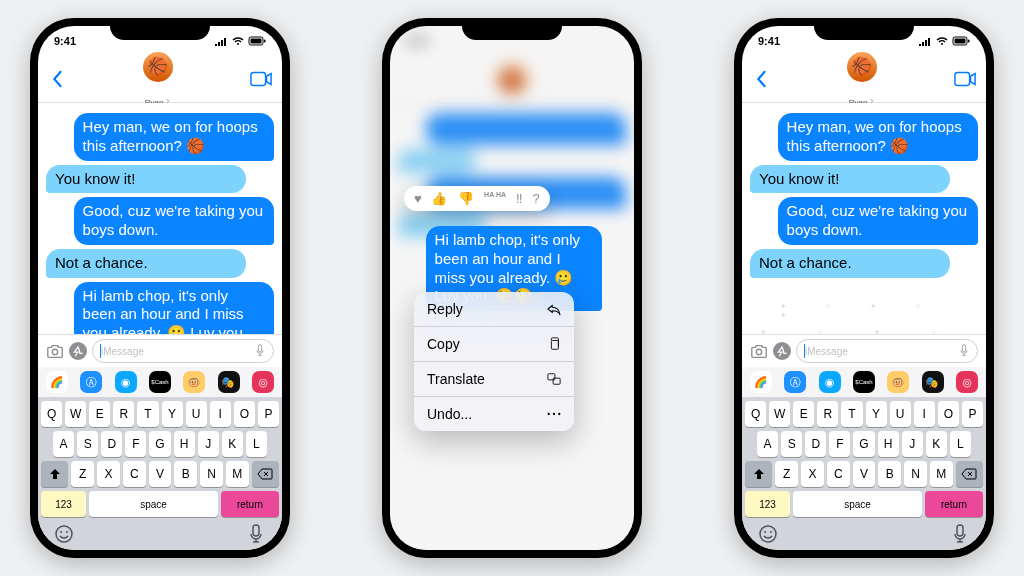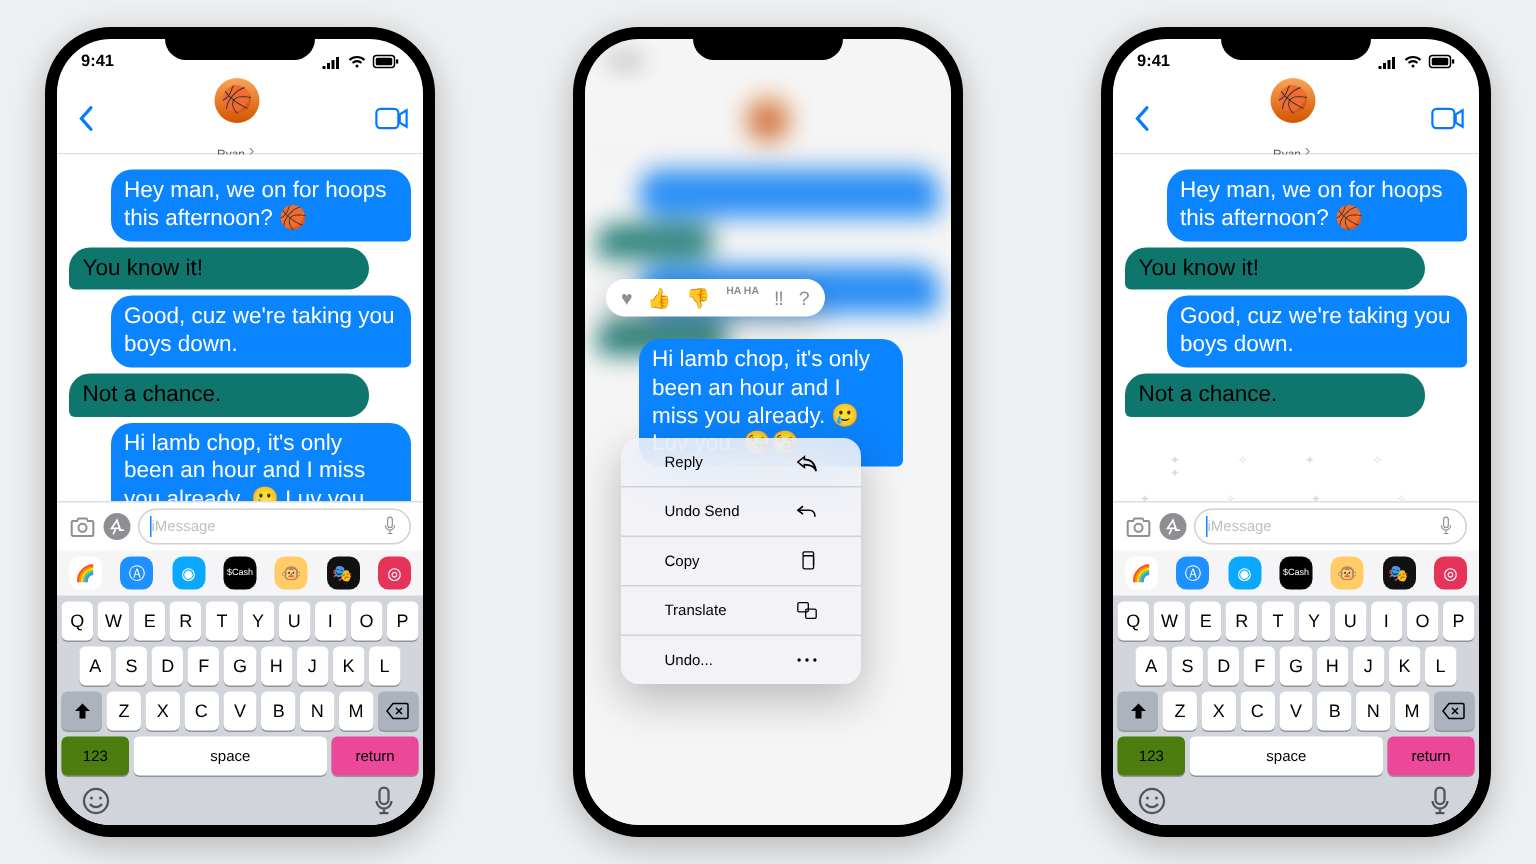--- a/index.html
+++ b/index.html
@@ -11,46 +11,46 @@
   .sb-right{display:flex;gap:3px;align-items:center}
   .chathdr{height:46px;display:flex;align-items:center;justify-content:space-between;padding:0 10px;border-bottom:.5px solid #ddd}
   .back{width:18px;height:18px;color:#007aff}
   .camera{width:22px;height:16px;color:#007aff}
   .contact{display:flex;flex-direction:column;align-items:center}
   .avatar{width:30px;height:30px;border-radius:50%;background:linear-gradient(#f9a55a,#d35400);display:flex;align-items:center;justify-content:center;font-size:17px}
   .cname{font-size:8px;color:#555;margin-top:16px;display:flex;align-items:flex-start;gap:2px}
   .msgs{flex:1;padding:6px 8px;overflow:hidden;background:#fff}
   .bubble{max-width:80%;padding:5px 9px;border-radius:14px;font-size:15px;line-height:1.25;margin:4px 0;word-wrap:break-word}
   .sent{background:#0b84ff;color:#fff;margin-left:auto;border-bottom-right-radius:4px}
-  .recv{background:#0f766e;color:#000;margin-right:auto;border-bottom-left-radius:4px}
+  .recv{background:#7dd3fc;color:#000;margin-right:auto;border-bottom-left-radius:4px}
   .deliv{text-align:right;font-size:7px;color:#888;margin:1px 2px 2px}
   .inputbar{display:flex;align-items:center;gap:5px;padding:4px 8px;border-top:.5px solid #ddd;background:#fff}
   .iicon{width:18px;height:18px;color:#8e8e93;display:flex;align-items:center;justify-content:center;border-radius:50%}
   .msginput{flex:1;border:1px solid #d0d0d5;border-radius:14px;height:22px;display:flex;align-items:center;padding:0 8px;font-size:10px;color:#c0c0c5;position:relative;justify-content:space-between}
   .msginput::before{content:"";width:1px;height:14px;background:#0b84ff;position:absolute;left:7px}
   .appstrip{display:flex;gap:6px;padding:4px 8px;background:#f5f5f7;justify-content:space-between}
   .appdot{width:22px;height:22px;border-radius:7px;display:flex;align-items:center;justify-content:center;font-size:11px;color:#fff}
   .kb{background:#d1d4da;padding:4px 3px 3px;display:flex;flex-direction:column;gap:4px}
   .krow{display:flex;gap:3px;justify-content:center}
   .key{background:#fff;border-radius:4px;height:26px;flex:1;display:flex;align-items:center;justify-content:center;font-size:12px;box-shadow:0 1px 0 rgba(0,0,0,.3)}
   .key.fn{background:#adb3bd;flex:1.2}
   .key.space{flex:4;font-size:10px}
   .key.ret{flex:1.8;font-size:10px;background:#ec4899}
-  .key.num{flex:1.4;font-size:10px;background:#4d7c0f}
+  .key.num{flex:1.4;font-size:10px;background:#fef9c3}
   .kbbar{display:flex;justify-content:space-between;align-items:center;padding:4px 16px 6px;background:#d1d4da}
   .kbic{width:20px;height:20px;color:#50555c}
 
   
   .blurbg{filter:blur(8px);opacity:.85}
   .overlay{position:absolute;inset:0;background:rgba(0,0,0,.04);z-index:30;display:flex;flex-direction:column;align-items:center}
   .tapback{position:absolute;top:160px;left:14px;background:#fff;border-radius:22px;padding:5px 10px;display:flex;gap:10px;box-shadow:0 6px 20px rgba(0,0,0,.2)}
   .tb{font-size:13px;color:#8e8e93}
   .focusbubble{position:absolute;top:196px;left:14px;right:32px}
   .menu{position:absolute;top:266px;left:24px;right:60px;background:#f2f2f7d9;backdrop-filter:blur(20px);border-radius:12px;overflow:hidden;box-shadow:0 10px 30px rgba(0,0,0,.25)}
-  .mrow{display:flex;justify-content:space-between;align-items:center;padding:9px 29px;font-size:10px;border-bottom:.5px solid #d0d0d5}
+  .mrow{display:flex;justify-content:space-between;align-items:center;padding:9px 13px;font-size:14px;border-bottom:.5px solid #d0d0d5}
   .mrow:last-child{border-bottom:none}
   .micon{width:14px;height:14px;color:#000}
 
   
   .sparkle{height:78px;position:relative;overflow:hidden}
   .sparkle::before,.sparkle::after{content:"✦ ✧ ✦ ✧ ✦";position:absolute;font-size:8px;color:#bbb;opacity:.5}
   .sparkle::before{top:20px;left:30px;letter-spacing:18px}
   .sparkle::after{top:46px;left:10px;letter-spacing:24px}
   svg{display:block}
 </style>
@@ -233,26 +233,20 @@
        <div class="bubble sent">Hi lamb chop, it's only been an hour and I miss you already. 🥲 Luv you. 😘😘</div>
      </div>
      <div class="menu">
        <div class="mrow">
               <span>Reply</span>
               <svg class="micon" viewBox="0 0 16 14">
                 <path d="M6 3L1 7l5 4V9c5 0 8 2 9 5-1-6-4-9-9-9V3z" fill="none" stroke="#000" stroke-width="1.2"></path>
               </svg>
             </div>
        <div class="mrow">
-              <span>Undo Send</span>
-              <svg class="micon" viewBox="0 0 16 14">
-                <path d="M5 3L1 6l4 3M1 6h9a4 4 0 014 4v1" fill="none" stroke="#000" stroke-width="1.2"></path>
-              </svg>
-            </div>
-       <div class="mrow">
               <span>Copy</span>
               <svg class="micon" viewBox="0 0 14 16">
                 <rect x="4" y="4" width="8" height="10" rx="1" fill="none" stroke="#000"></rect>
                 <path d="M4 4V2a1 1 0 011-1h6a1 1 0 011 1v9" fill="none" stroke="#000"></path>
               </svg>
             </div>
        <div class="mrow">
               <span>Translate</span>
               <svg class="micon" viewBox="0 0 16 14">
                 <rect x="1" y="1" width="8" height="7" rx="1" fill="none" stroke="#000"></rect>

